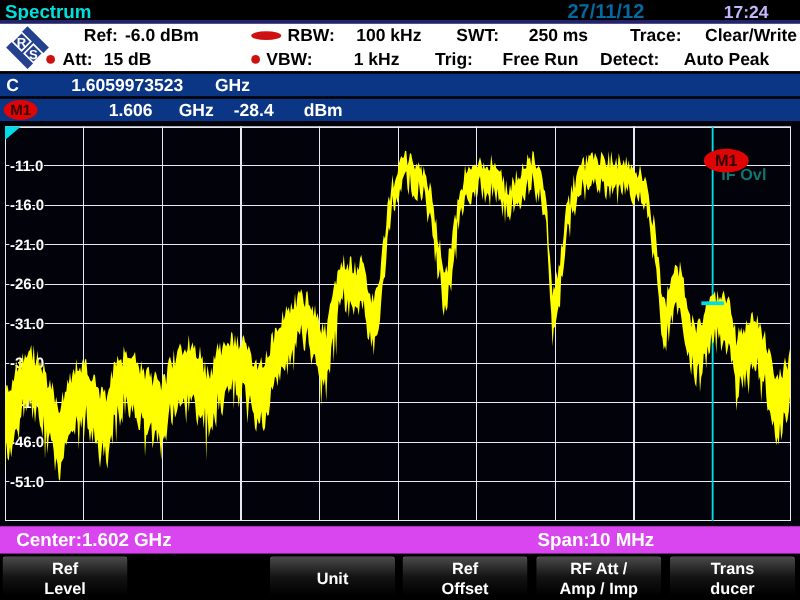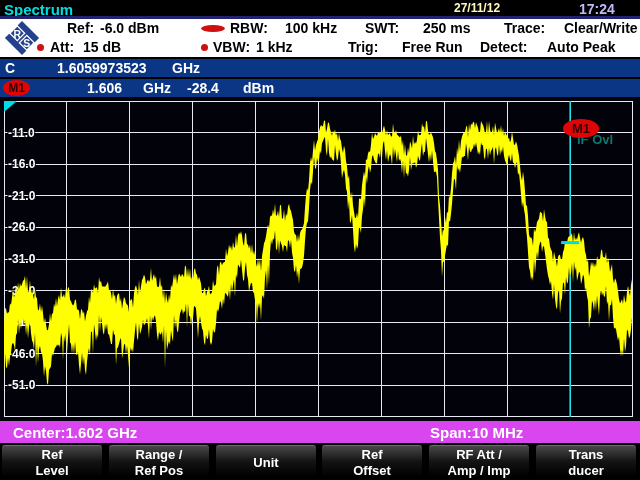--- a/index.html
+++ b/index.html
@@ -2,21 +2,21 @@
 <html><head>
 <meta charset="utf-8">
 <style>
   html,body{margin:0;padding:0;background:#222;}
   #screen{position:relative;width:640px;height:480px;background:#000;overflow:hidden;
           font-family:"Liberation Sans",sans-serif;font-weight:bold;-webkit-font-smoothing:none;}
   .abs{position:absolute;}
   
   #title-bar{left:0;top:0;width:640px;height:17px;background:#000;text-align:right;}
   #app-title{left:4px;top:1px;font-size:15px;color:#00dfdf;}
-  #date-text{left:454px;top:1px;font-size:12px;color:#fef9c3;}
+  #date-text{left:454px;top:1px;font-size:16px;color:#0369a1;}
   #time-text{left:579px;top:1px;font-size:14px;color:#c4b5fd;}
   #title-sep{left:0;top:16px;width:640px;height:3px;background:#22226e;}
   
   #header{left:0;top:19px;width:640px;height:38px;background:#fff;color:#000;font-size:14px;}
   .hrow1{top:1px;padding-left:17px;} .hrow2{top:20px;}
   .dot{width:7px;height:7px;border-radius:50%;background:#cf1010;}
   
   #marker-bar{left:0;top:57px;width:640px;height:40px;background:#000;color:#fff;font-size:14px;}
   .bluerow{left:0;width:640px;height:18px;background:#0b3585;}
   #m1-oval-bar{left:3px;top:1px;width:27px;height:16px;background:#e00505;border-radius:50%;
@@ -66,21 +66,21 @@
     <span class="abs dot hrow2" style="left:201px;top:25px"></span>
     <span class="abs dot" style="left:37px;top:25px"></span>
 
     <span class="abs hrow1" style="left:50px">Ref:</span>
     <span class="abs hrow1" style="left:83px">-6.0 dBm</span>
     <span class="abs hrow2" style="left:50px">Att:</span>
     <span class="abs hrow2" style="left:83px">15 dB</span>
     <span class="abs hrow1" style="left:213px">RBW:</span>
     <span class="abs hrow1" style="left:268px">100 kHz</span>
     <span class="abs hrow2" style="left:213px">VBW:</span>
-    <span class="abs hrow2" style="left:256px">1 kHz</span>
+    <span class="abs hrow2" style="left:283px">1 kHz</span>
     <span class="abs hrow1" style="left:348px">SWT:</span>
     <span class="abs hrow1" style="left:406px">250 ms</span>
     <span class="abs hrow2" style="left:348px">Trig:</span>
     <span class="abs hrow2" style="left:402px">Free Run</span>
     <span class="abs hrow1" style="left:487px">Trace:</span>
     <span class="abs hrow1" style="left:547px">Clear/Write</span>
     <span class="abs hrow2" style="left:480px">Detect:</span>
     <span class="abs hrow2" style="left:547px">Auto Peak</span>
   </div>
 
@@ -141,24 +141,20 @@
   <div class="abs" id="freq-row">
     <span class="abs" id="center-text"><span>Center:</span><span>1.602 GHz</span></span>
     <span class="abs" id="span-text"><span>Span:</span><span>10 MHz</span></span>
   </div>
 
   <div class="abs" id="softkey-bar">
     <div class="softkey" style="left:2px">
         <div>Ref</div>
         <div>Level</div>
       </div>
-    <div class="softkey" style="left:109px">
-        <div>Range /</div>
-        <div>Ref Pos</div>
-      </div>
     <div class="softkey" style="left:216px">
         <div>Unit</div>
         <div></div>
       </div>
     <div class="softkey" style="left:322px">
         <div>Ref</div>
         <div>Offset</div>
       </div>
     <div class="softkey" style="left:429px">
         <div>RF Att /</div>

